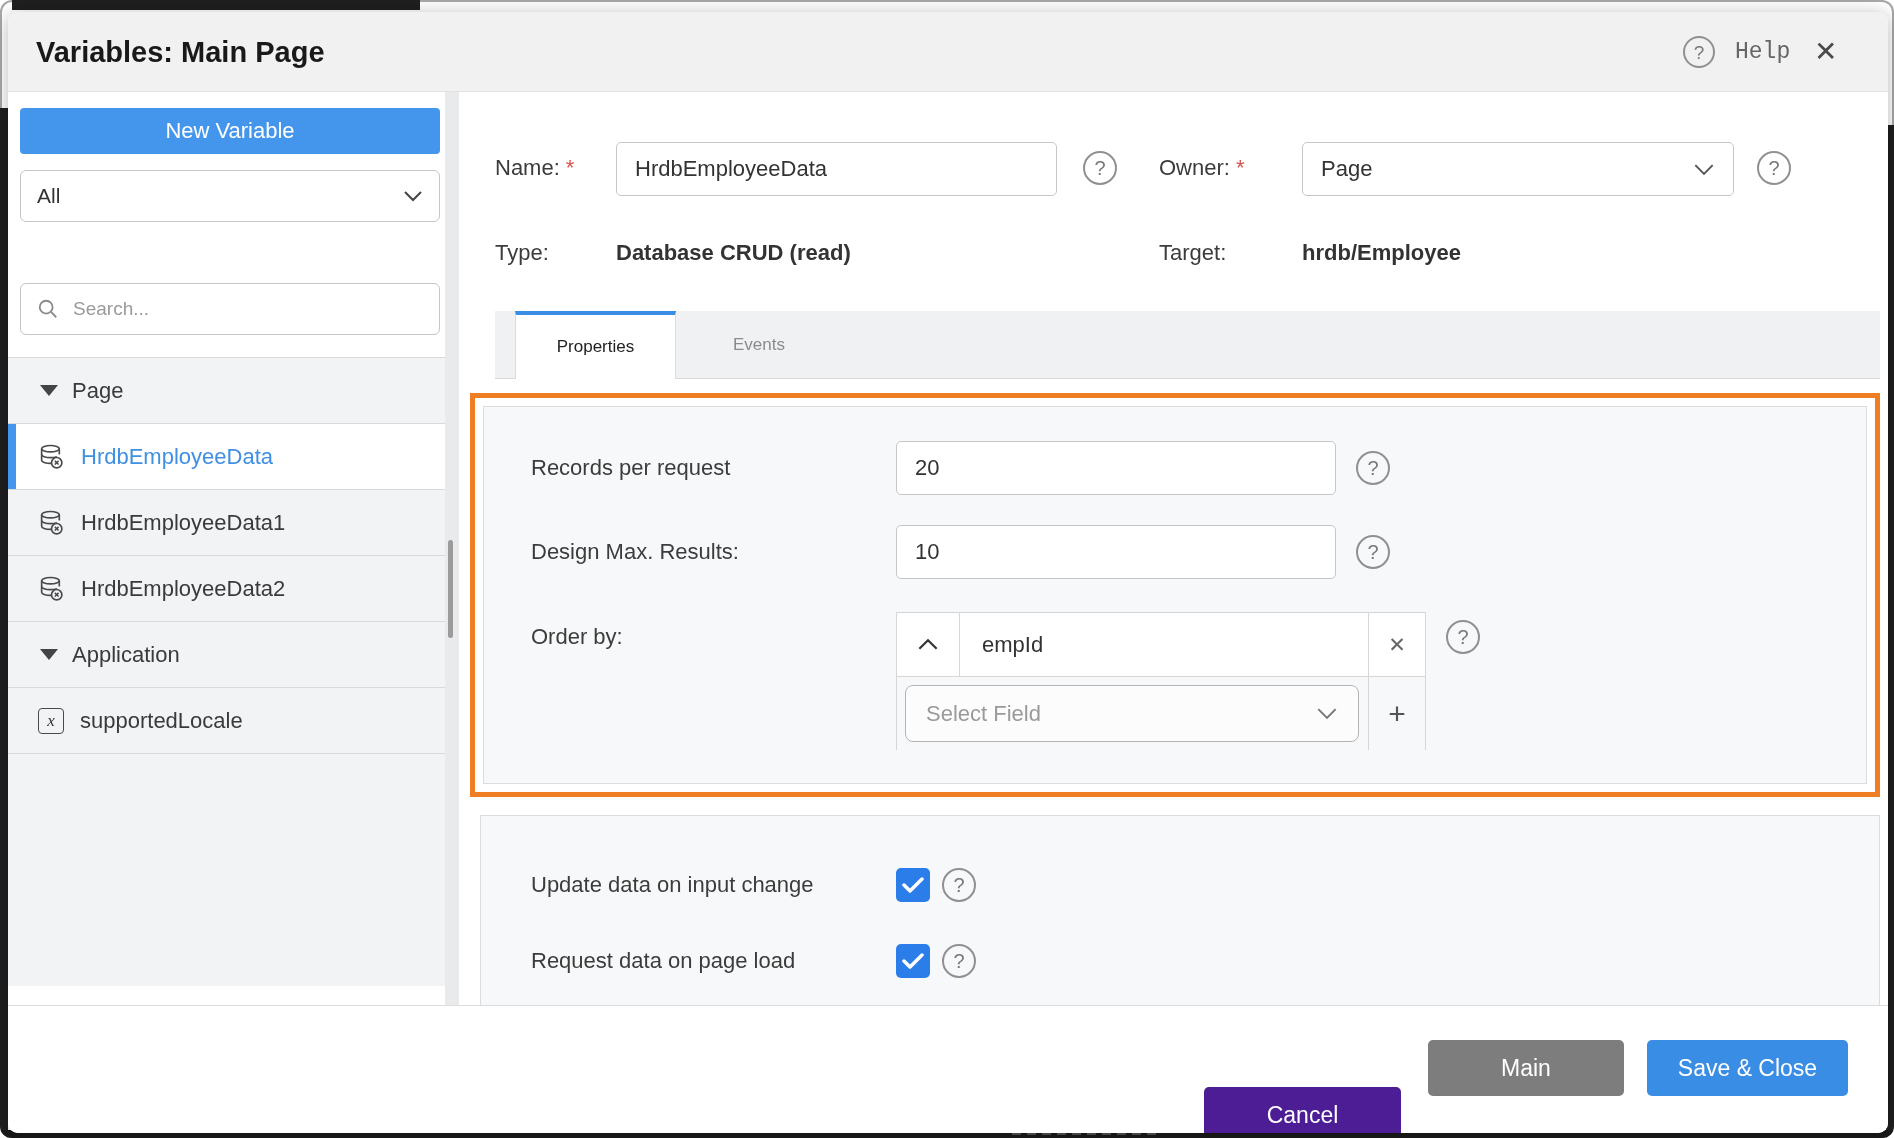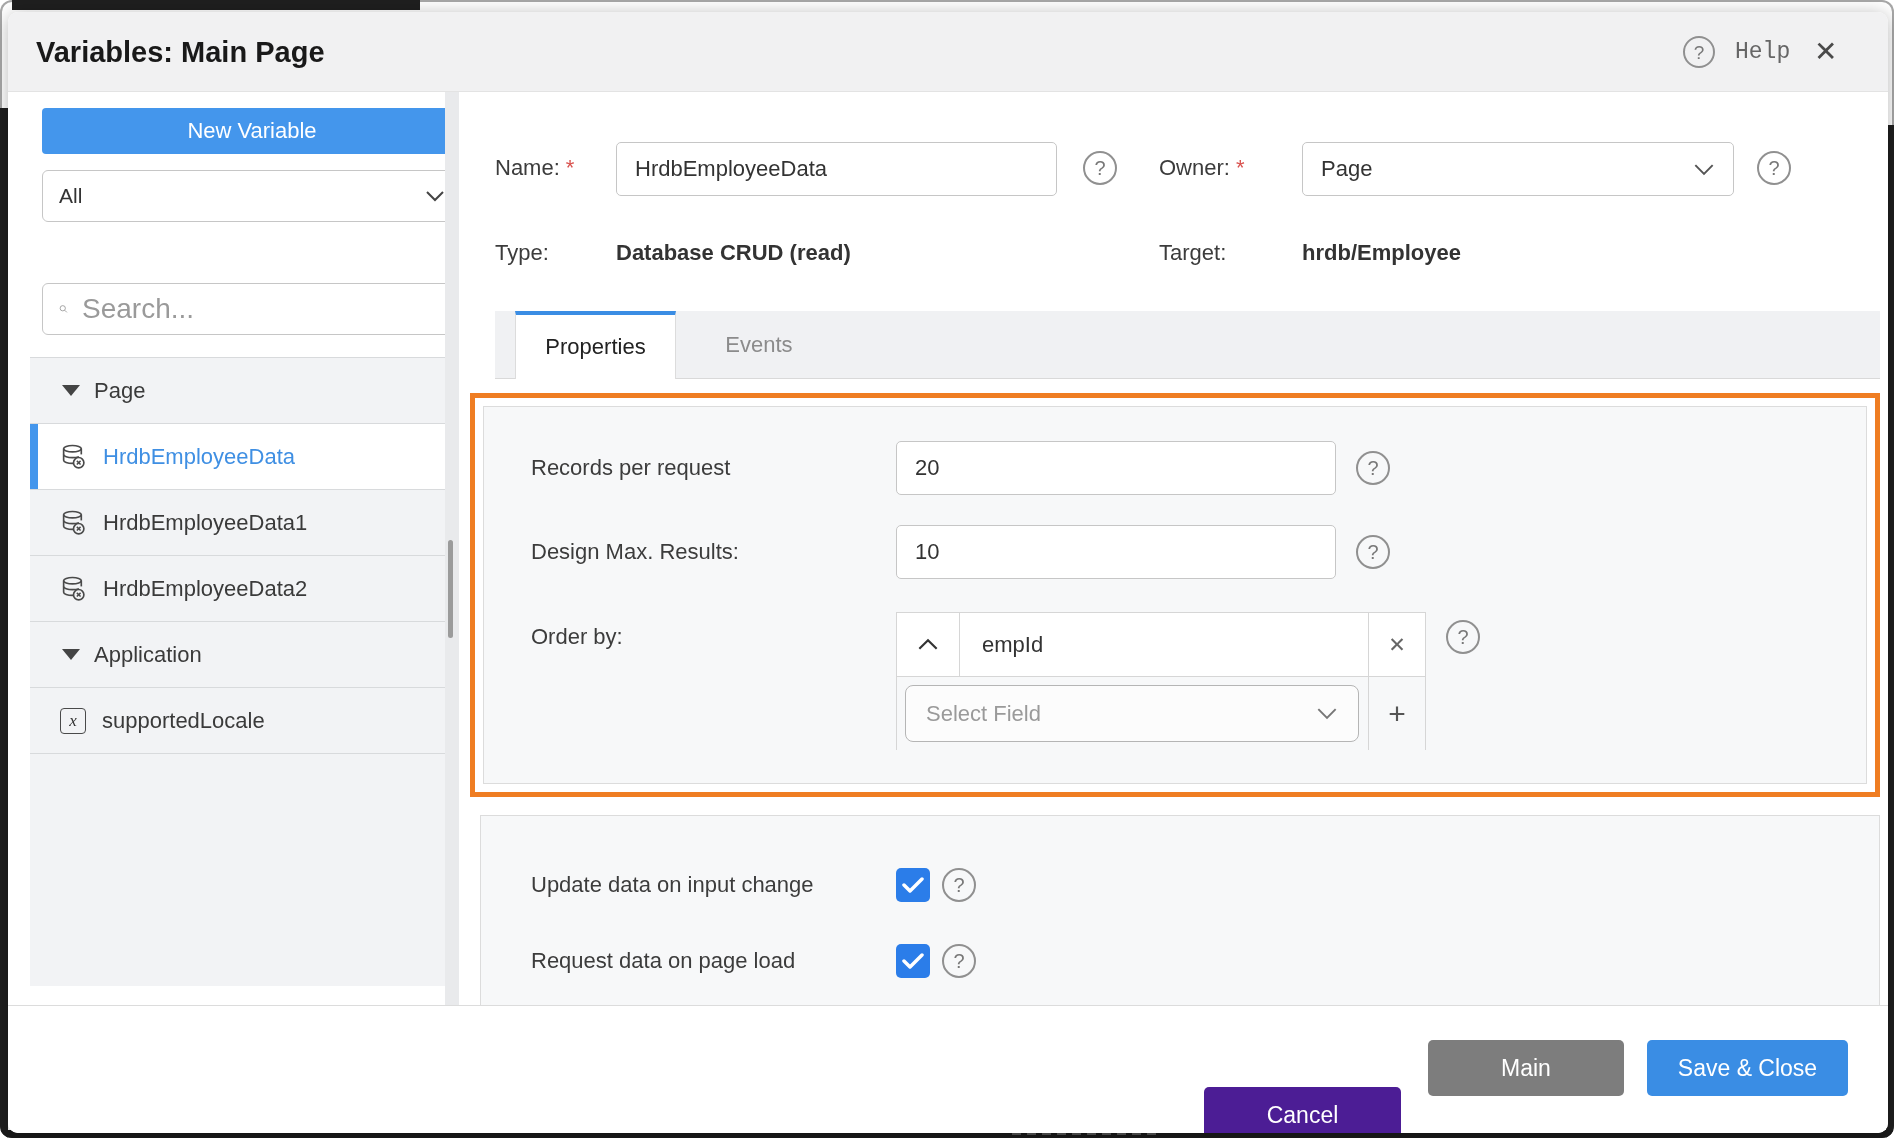--- a/index.html
+++ b/index.html
@@ -30,28 +30,28 @@
   #hdr{left:0;top:0;width:1880px;height:80px;background:#f1f1f2;border-bottom:1px solid #e3e3e3;box-sizing:border-box;}
   #title{left:28px;top:40px;font-size:29px;font-weight:700;color:#191919;white-space:nowrap;}
   .qmark{border:2px solid #909090;border-radius:50%;color:#787878;display:flex;align-items:center;
     justify-content:center;font-size:19px;width:32px;height:32px;box-sizing:border-box;background:transparent;line-height:1;}
   .qmark.sm{width:34px;height:34px;font-size:20px;}
   #hdr-help-icon{left:1675px;top:24px;}
   #hdr-help-label{left:1727px;top:40px;font-size:23px;color:#666;font-family:Liberation Mono, monospace;}
   #close-btn{left:1806px;top:40px;font-size:28px;color:#4a4a4a;cursor:pointer;line-height:1;}
 
   
-  #sidebar{left:0;top:80px;width:437px;height:913px;background:#fff;margin-left:22px;}
+  #sidebar{left:0;top:80px;width:437px;height:913px;background:#fff;}
   #new-var{left:12px;top:16px;width:420px;height:46px;background:#4496ec;color:#fff;border:none;
     border-radius:4px;font-size:22px;font-family:inherit;cursor:pointer;}
   .sb-field{left:12px;width:420px;height:52px;border:1px solid #c6c6c6;border-radius:6px;background:#fff;
     display:flex;align-items:center;padding:0 16px;font-size:21px;color:#333;box-sizing:border-box;}
   #sb-filter{top:78px;justify-content:space-between;cursor:pointer;}
   #sb-search{top:191px;gap:12px;}
-  #sb-search input{border:none;outline:none;font-size:28px;font-family:inherit;color:#333;flex:1;background:transparent;}
+  #sb-search input{border:none;outline:none;font-size:19px;font-family:inherit;color:#333;flex:1;background:transparent;}
   #sb-search input::placeholder{color:#9a9a9a;}
 
   #tree{left:0;top:265px;width:437px;height:628px;background:#f2f3f5;border-top:1px solid #d8dadc;}
   .trow{position:relative;height:66px;border-bottom:1px solid #d8dadc;display:flex;align-items:center;
     padding-left:30px;gap:16px;font-size:22px;color:#3a3a3a;box-sizing:border-box;cursor:pointer;}
   .trow.hdr-row{padding-left:32px;gap:14px;}
   .trow.sel{background:#fff;color:#3f8fe3;}
   .trow.sel::before{content:"";position:absolute;left:0;top:0;width:8px;height:100%;background:#4496ec;}
   .tri{width:0;height:0;border-left:9px solid transparent;border-right:9px solid transparent;border-top:11px solid #444;}
   .model-icon{width:26px;height:26px;border:1.6px solid #4a4a4a;border-radius:4px;box-sizing:border-box;
@@ -75,21 +75,21 @@
     font-size:22px;color:#333;cursor:pointer;background:#fff;}
   #owner-help{left:1298px;top:59px;}
   #type-label{left:36px;top:161px;}
   #type-value{left:157px;top:161px;font-size:22px;}
   #target-label{left:700px;top:161px;}
   #target-value{left:843px;top:161px;font-size:22px;}
 
   
   #tabbar{left:36px;top:219px;width:1385px;height:68px;background:#f0f1f3;border-bottom:1px solid #d9d9d9;
     display:flex;padding-left:20px;box-sizing:border-box;}
-  .tab{display:flex;align-items:center;justify-content:center;font-size:22px;color:#8b8b8b;cursor:pointer;}
+  .tab{display:flex;align-items:center;justify-content:center;font-size:17px;color:#8b8b8b;cursor:pointer;}
   .tab.active{width:161px;background:#fff;border-top:4px solid #3a8de4;border-left:1px solid #dcdcdc;
     border-right:1px solid #dcdcdc;color:#222;height:68px;box-sizing:border-box;margin-bottom:-1px;}
   #tab-filter{width:180px;}
   #tab-events{width:166px;}
 
   
   #orange-panel{left:11px;top:301px;width:1410px;height:404px;border:5px solid #ef7d22;box-sizing:border-box;background:#fff;}
   #inner-panel{position:absolute;left:8px;top:8px;right:8px;bottom:8px;background:#f7f8f9;border:1px solid #dcdcdc;}
   #records-label{left:47px;top:61px;}
   #records-input{left:412px;top:34px;width:440px;height:54px;}

